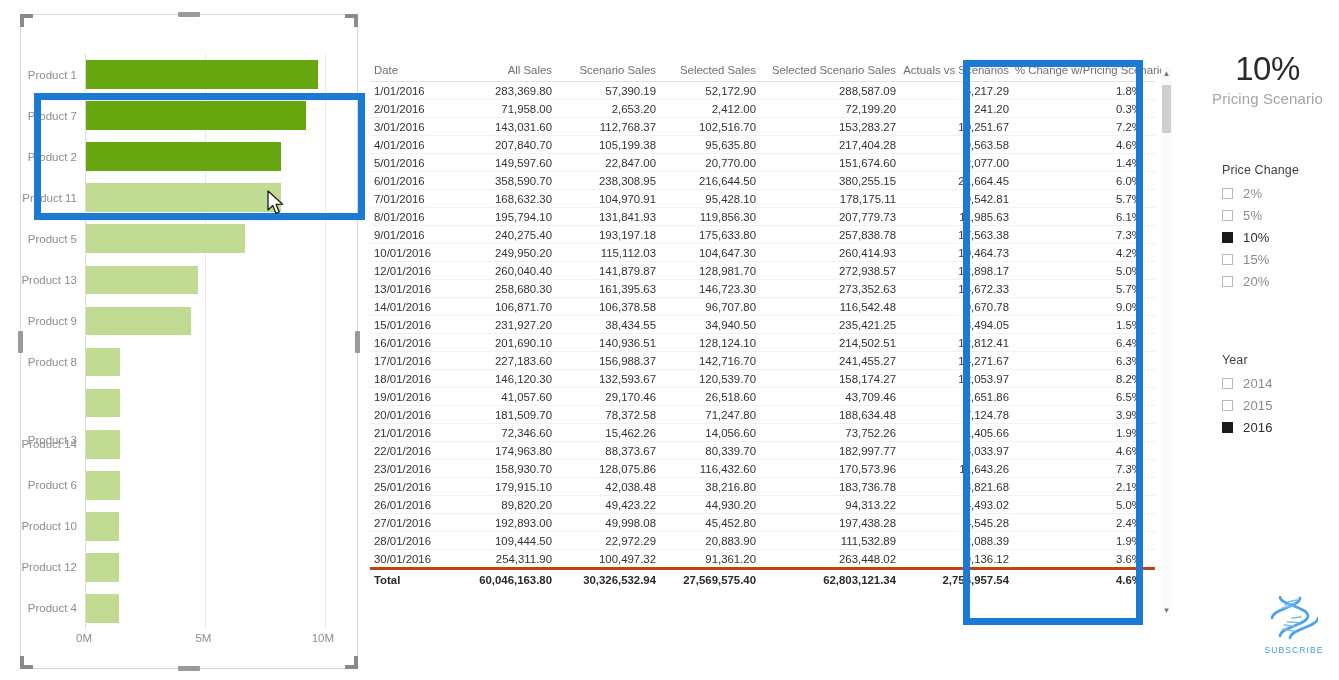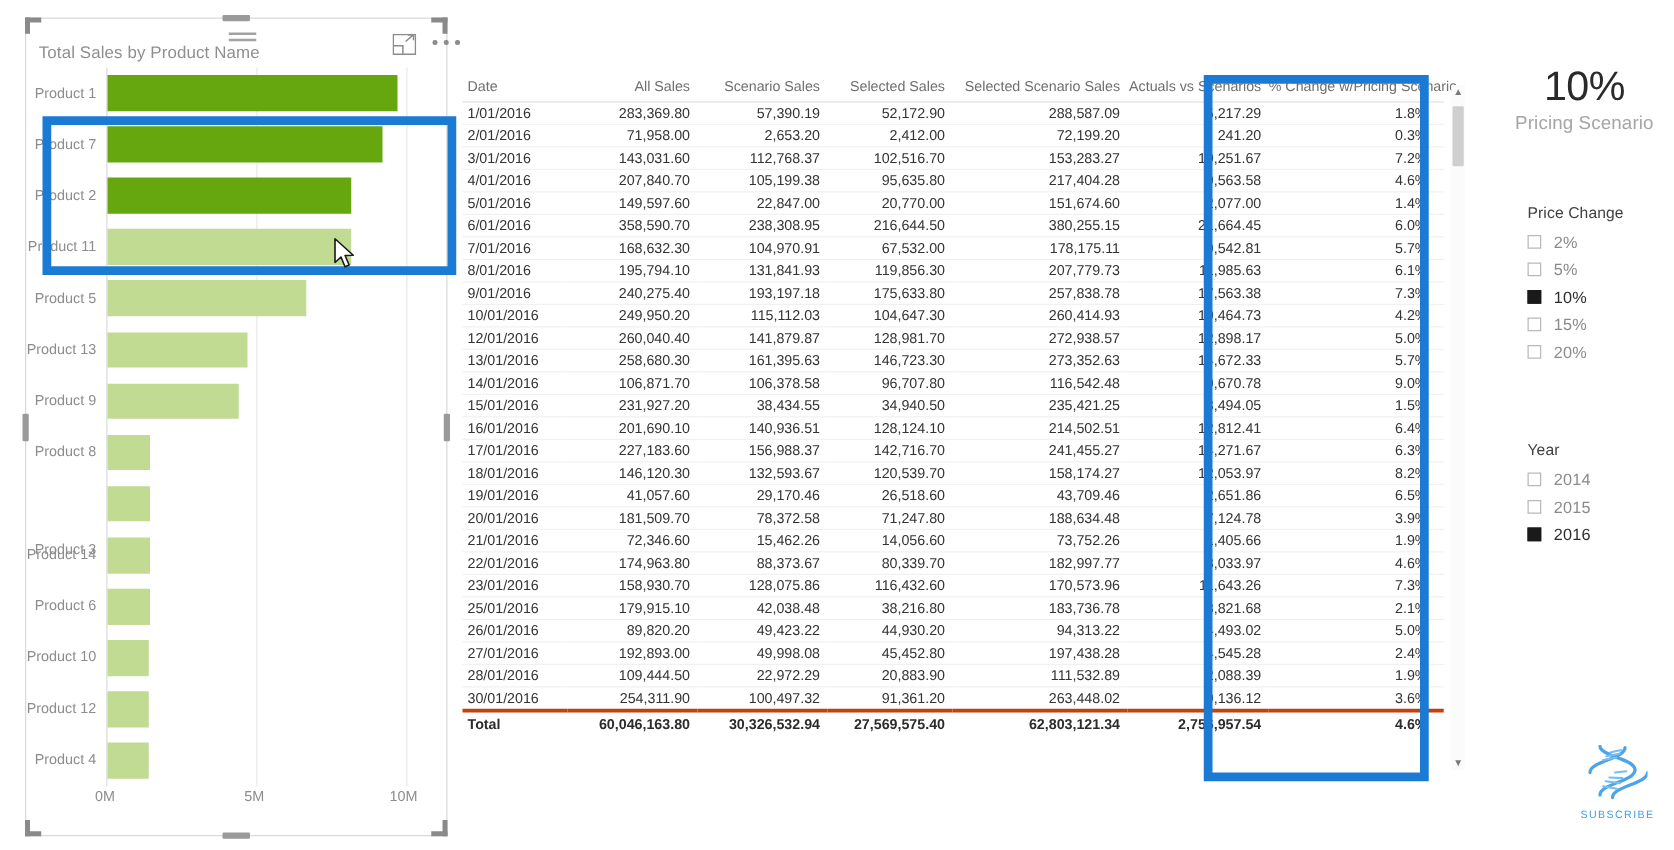--- a/index.html
+++ b/index.html
@@ -343,43 +343,20 @@
     <div class="visual-border"></div>
     <div class="corner tl"></div>
     <div class="corner tr"></div>
     <div class="corner bl"></div>
     <div class="corner br"></div>
     <div class="edge-handle top"></div>
     <div class="edge-handle bottom"></div>
     <div class="edge-handle left"></div>
     <div class="edge-handle right"></div>
 
-    <div id="chart-header">
-      <div id="chart-title">Total Sales by Product Name</div>
-
-      <div id="filter-icon">
-        <i></i>
-          <i></i>
-      </div>
-
-      <div id="focus-icon">
-        <svg width="19" height="17" viewBox="0 0 19 17">
-          <rect x="0.6" y="0.6" width="17.8" height="15.8" fill="none" stroke="#8c8c8c" stroke-width="1.2"></rect>
-          <path d="M10.5 6.2 L16.6 0.9" stroke="#8c8c8c" stroke-width="1.2" fill="none"></path>
-          <path d="M12.4 0.9 L16.8 0.9 L16.8 5.2" stroke="#8c8c8c" stroke-width="1.2" fill="none"></path>
-          <path d="M0.6 9.6 L8.3 9.6 L8.3 16.4" stroke="#8c8c8c" stroke-width="1.2" fill="none"></path>
-        </svg>
-      </div>
-
-      <div id="ellipsis-icon">
-        <span></span>
-          <span></span>
-          <span></span>
-      </div>
-    </div>
 
     <div id="plot">
       <div id="cat-axis">
           <div class="cat-label" style="top: 20.5357px;">Product 1</div>
           <div class="cat-label" style="top: 61.6071px;">Product 7</div>
           <div class="cat-label" style="top: 102.679px;">Product 2</div>
           <div class="cat-label" style="top: 143.75px;">Product 11</div>
           <div class="cat-label" style="top: 184.821px;">Product 5</div>
           <div class="cat-label" style="top: 225.893px;">Product 13</div>
           <div class="cat-label" style="top: 266.964px;">Product 9</div>
@@ -519,21 +496,21 @@
             <td class="num c2">238,308.95</td>
             <td class="num c3">216,644.50</td>
             <td class="num c4">380,255.15</td>
             <td class="num c5">21,664.45</td>
             <td class="num c6">6.0%</td>
           </tr>
           <tr>
             <td class="c0">7/01/2016</td>
             <td class="num c1">168,632.30</td>
             <td class="num c2">104,970.91</td>
-            <td class="num c3">67,532.00</td>
+            <td class="num c3">95,428.10</td>
             <td class="num c4">178,175.11</td>
             <td class="num c5">9,542.81</td>
             <td class="num c6">5.7%</td>
           </tr>
           <tr>
             <td class="c0">8/01/2016</td>
             <td class="num c1">195,794.10</td>
             <td class="num c2">131,841.93</td>
             <td class="num c3">119,856.30</td>
             <td class="num c4">207,779.73</td>

